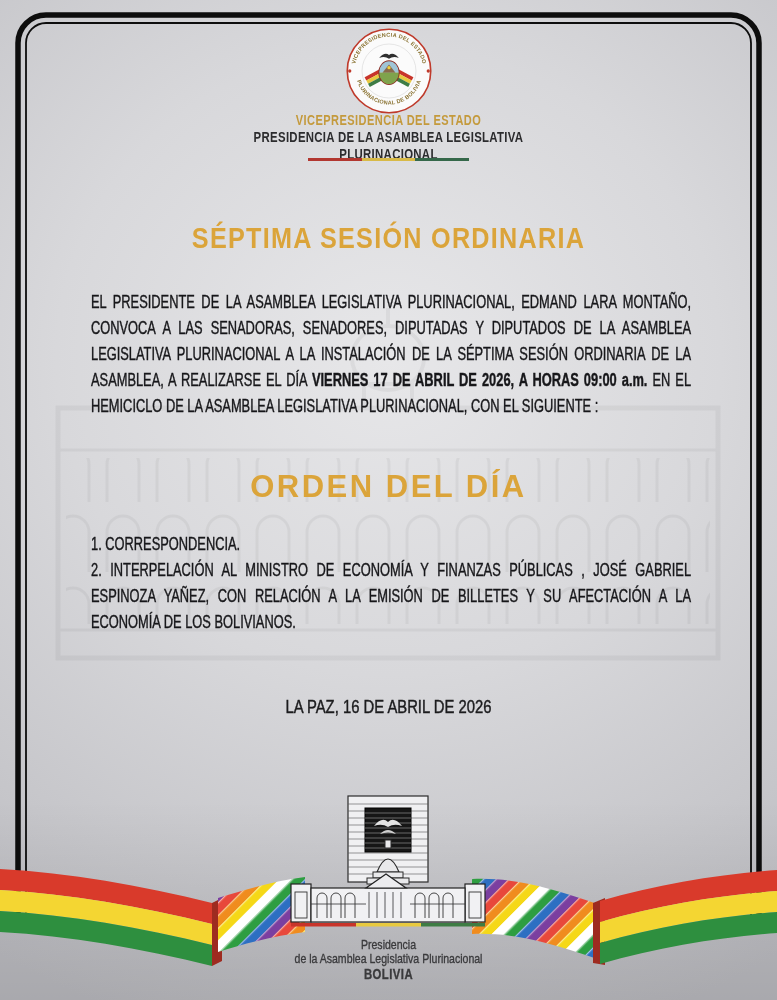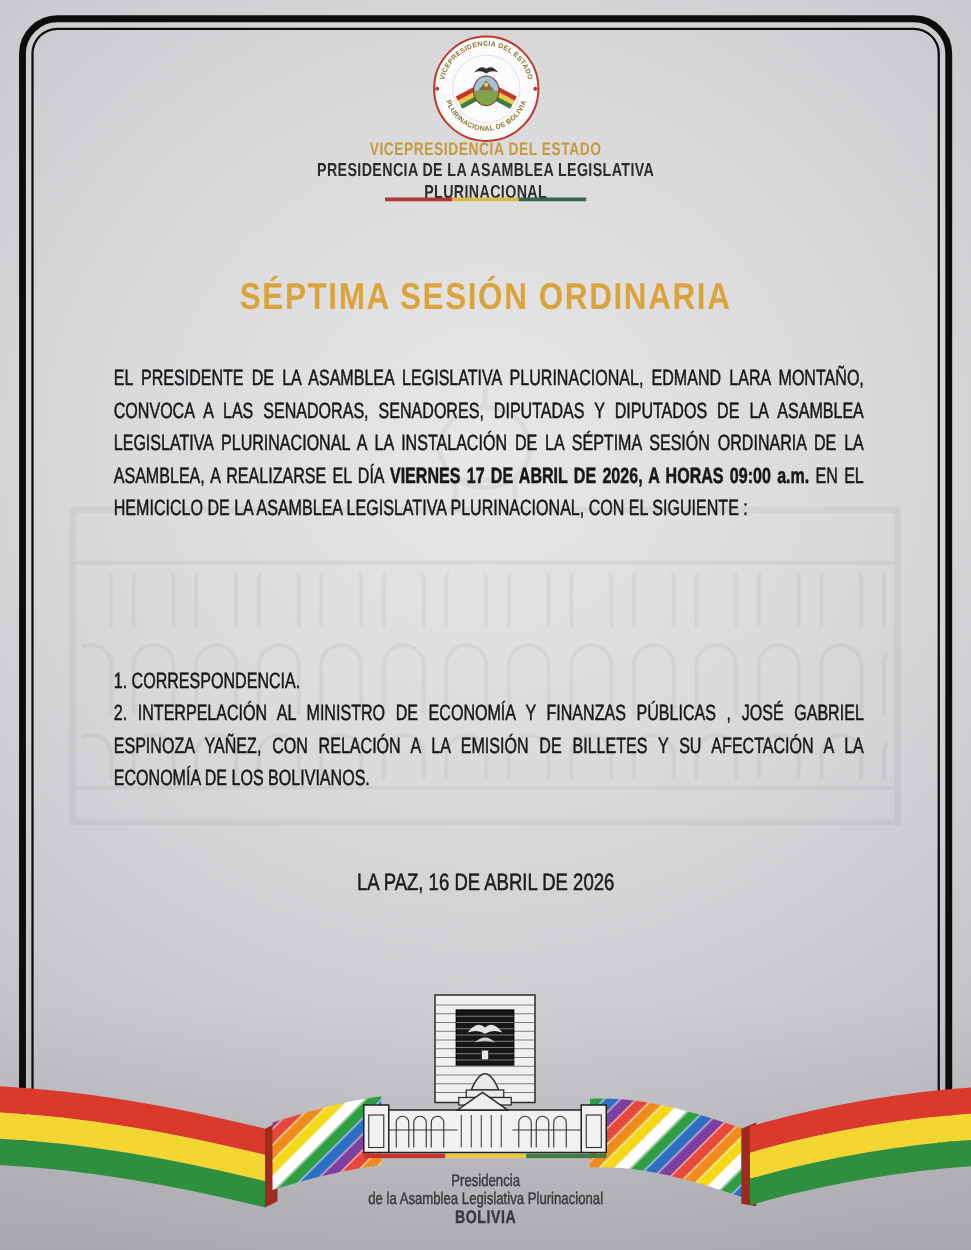--- a/index.html
+++ b/index.html
@@ -121,20 +121,21 @@
   <div class="abs flagbar z3">
     <div class="f-red"></div>
     <div class="f-yel"></div>
     <div class="f-grn"></div>
   </div>
 
   <div class="abs session-title z3">SÉPTIMA SESIÓN ORDINARIA</div>
 
   <div class="abs convocation bodytext z3"><span>EL PRESIDENTE DE LA ASAMBLEA LEGISLATIVA PLURINACIONAL, EDMAND  LARA MONTAÑO, CONVOCA A LAS SENADORAS, SENADORES, DIPUTADAS Y DIPUTADOS DE LA ASAMBLEA LEGISLATIVA PLURINACIONAL A LA INSTALACIÓN DE LA SÉPTIMA SESIÓN ORDINARIA DE LA ASAMBLEA, A REALIZARSE EL DÍA </span><b>VIERNES 17 DE ABRIL DE 2026, A HORAS  09:00 a.m.</b><span> EN EL HEMICICLO DE LA ASAMBLEA LEGISLATIVA PLURINACIONAL, CON EL SIGUIENTE :</span></div>
 
+  <div class="abs agenda-heading z3">ORDEN DEL DÍA</div>
 
   <div class="abs agenda-list bodytext z3">
     <p>1. CORRESPONDENCIA.</p>
     <p>2. INTERPELACIÓN AL MINISTRO DE ECONOMÍA Y FINANZAS PÚBLICAS , JOSÉ GABRIEL ESPINOZA YAÑEZ, CON RELACIÓN A LA EMISIÓN DE BILLETES Y SU AFECTACIÓN A LA ECONOMÍA DE LOS BOLIVIANOS.</p>
   </div>
 
   <div class="abs dateline z3">LA PAZ, 16 DE ABRIL DE 2026</div>
 
   <svg class="abs ribbon" viewBox="0 0 777 147">
     <defs>

